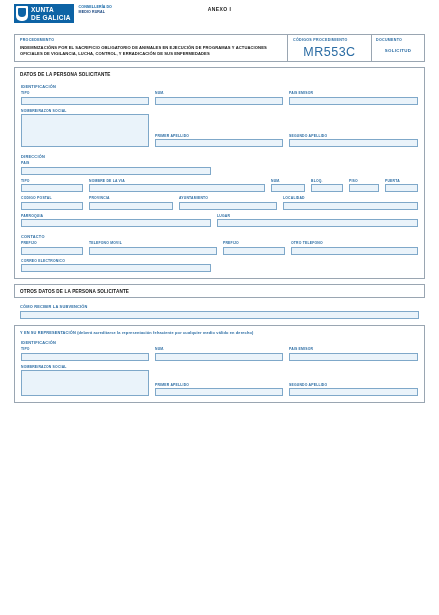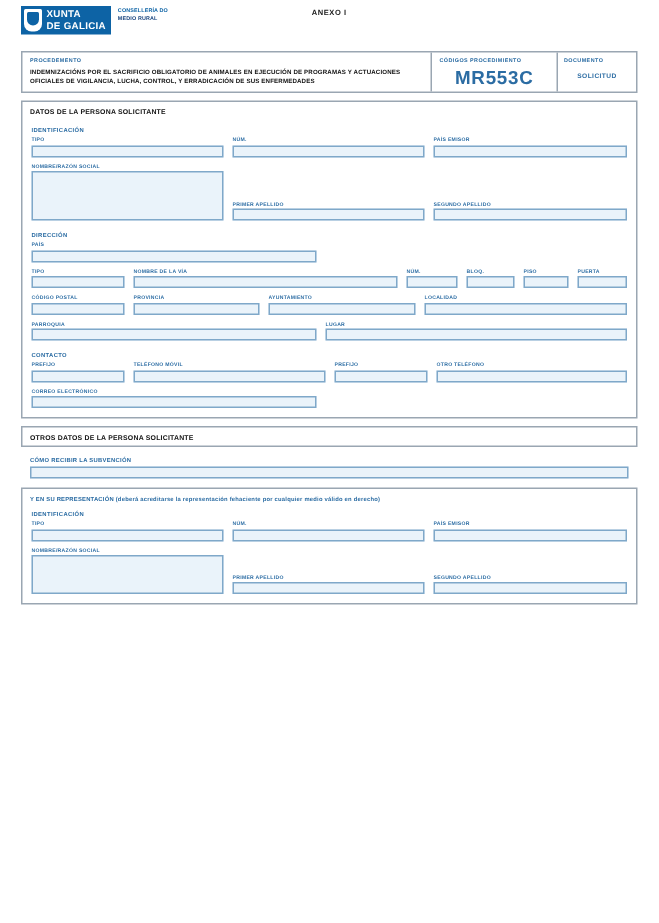--- a/index.html
+++ b/index.html
@@ -114,21 +114,21 @@
   .proc-code {
     width: 84px;
     border-right: 0.6px solid #9aa6b2;
     padding: 3px 5px 2px 5px;
     text-align: center;
     box-sizing: border-box;
   }
   .proc-code .proc-label { text-align: left; }
   .code-value {
     font-size: 12.5px;
-    font-weight: bold;
+    font-weight: normal;
     color: #2b6ca3;
     letter-spacing: 0.5px;
     line-height: 14px;
     text-align: center;
   }
   .proc-doc {
     width: 52px;
     padding: 3px 4px 2px 4px;
     box-sizing: border-box;
   }

